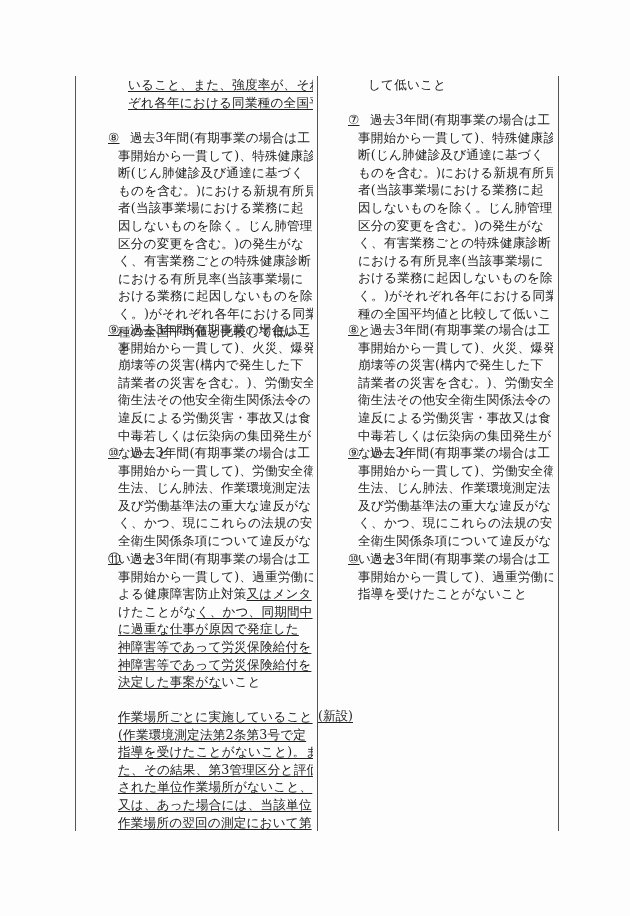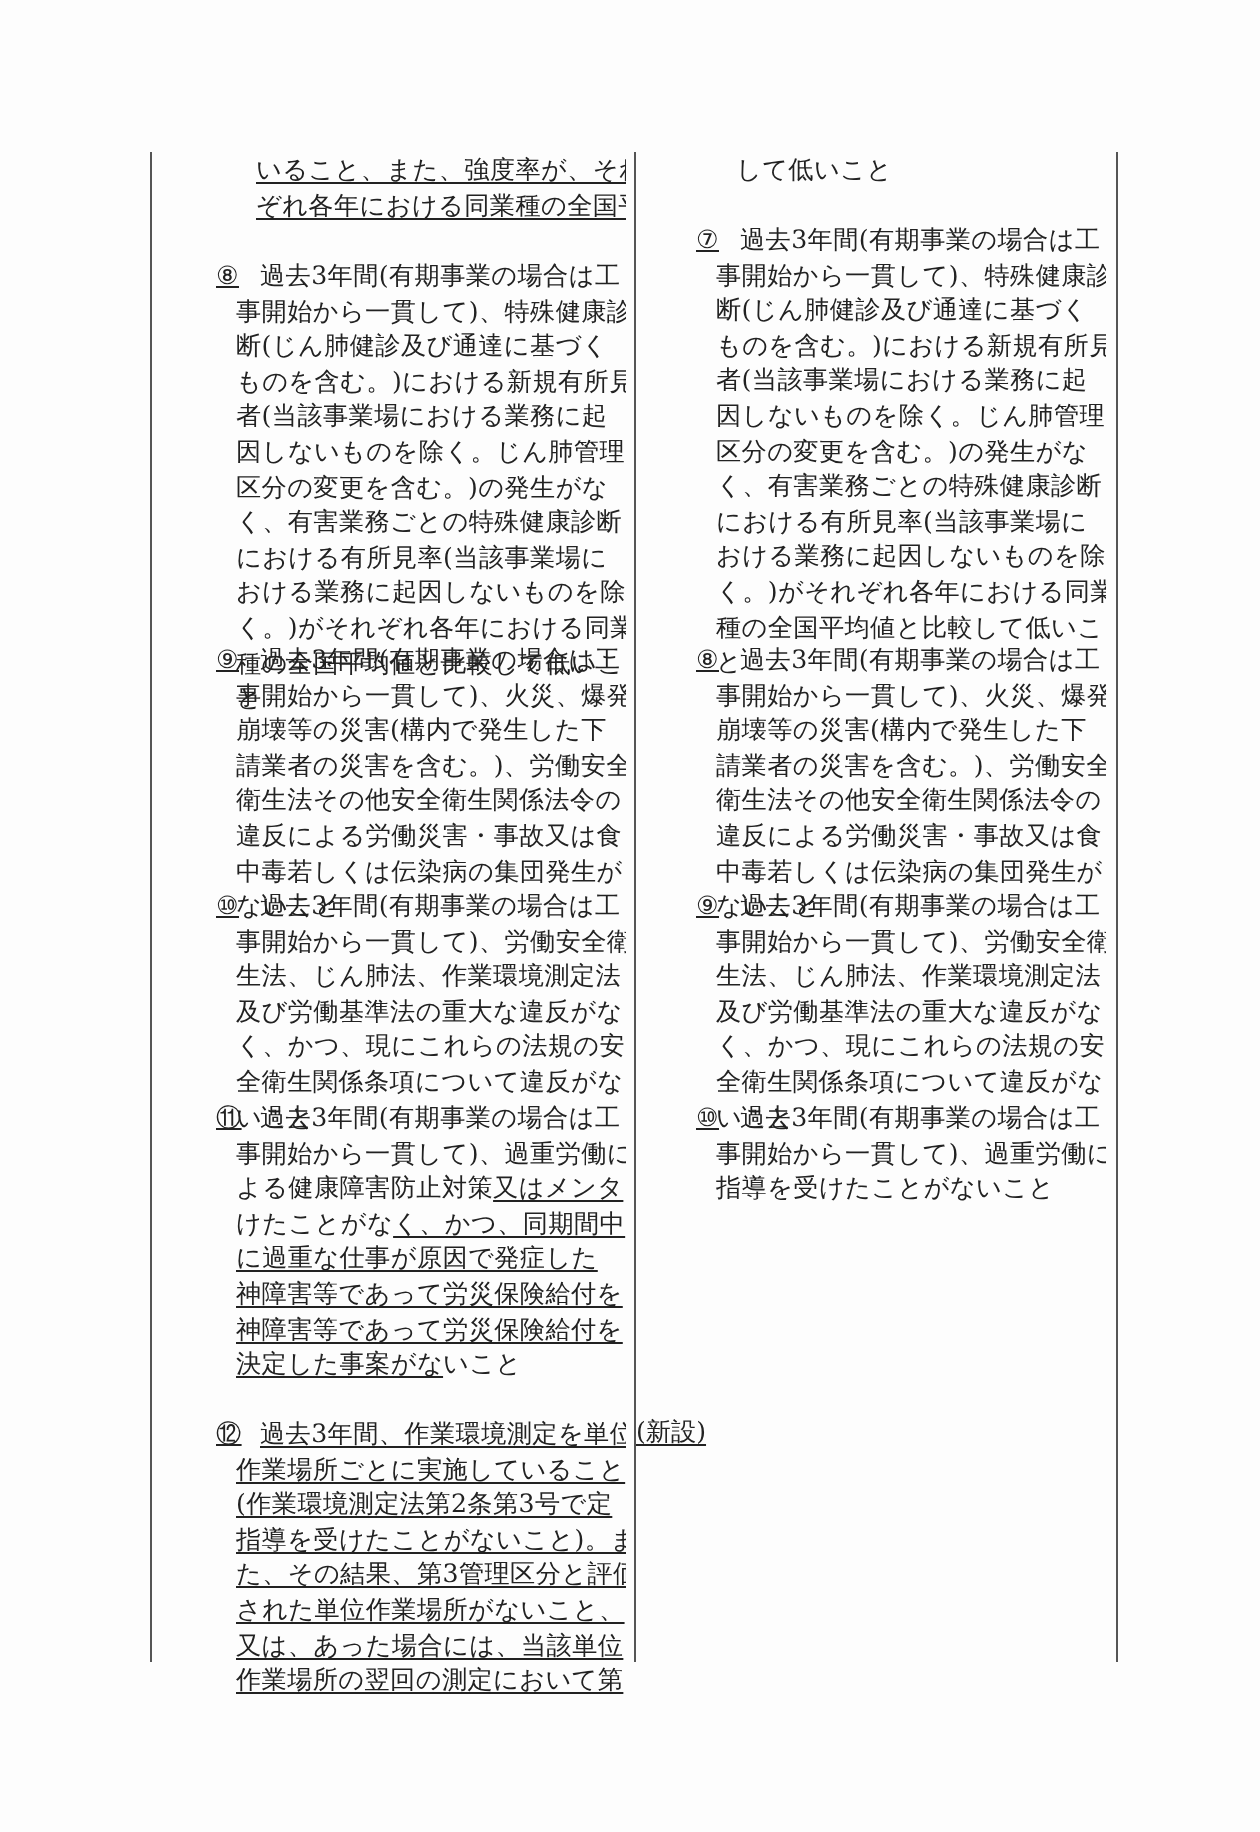--- a/index.html
+++ b/index.html
@@ -67,21 +67,20 @@
       <span class="line"><span class="num">⑪</span><span>過去3年間(有期事業の場合は工</span></span>
       <span class="line ind">事開始から一貫して)、過重労働に</span>
       <span class="line ind"><span>よる健康障害防止対策</span><span class="u">又はメンタ</span></span>
       <span class="line ind"><span>けたことがな</span><span class="u">く、かつ、同期間中</span></span>
       <span class="line ind u">に過重な仕事が原因で発症した</span>
       <span class="line ind u">神障害等であって労災保険給付を</span>
       <span class="line ind u">神障害等であって労災保険給付を</span>
       <span class="line ind"><span class="u">決定した事案がな</span><span>いこと</span></span>
     </div>
     <div class="item" style="top:632px; left:32px; width:205px">
-      <span class="line"><span class="num">⑫</span><span class="u">過去3年間、作業環境測定を単位</span></span>
       <span class="line ind u">作業場所ごとに実施していること</span>
       <span class="line ind u">(作業環境測定法第2条第3号で定</span>
       <span class="line ind u">指導を受けたことがないこと)。ま</span>
       <span class="line ind u">た、その結果、第3管理区分と評価</span>
       <span class="line ind u">された単位作業場所がないこと、</span>
       <span class="line ind u">又は、あった場合には、当該単位</span>
       <span class="line ind u">作業場所の翌回の測定において第</span>
     </div>
   </div>
 

